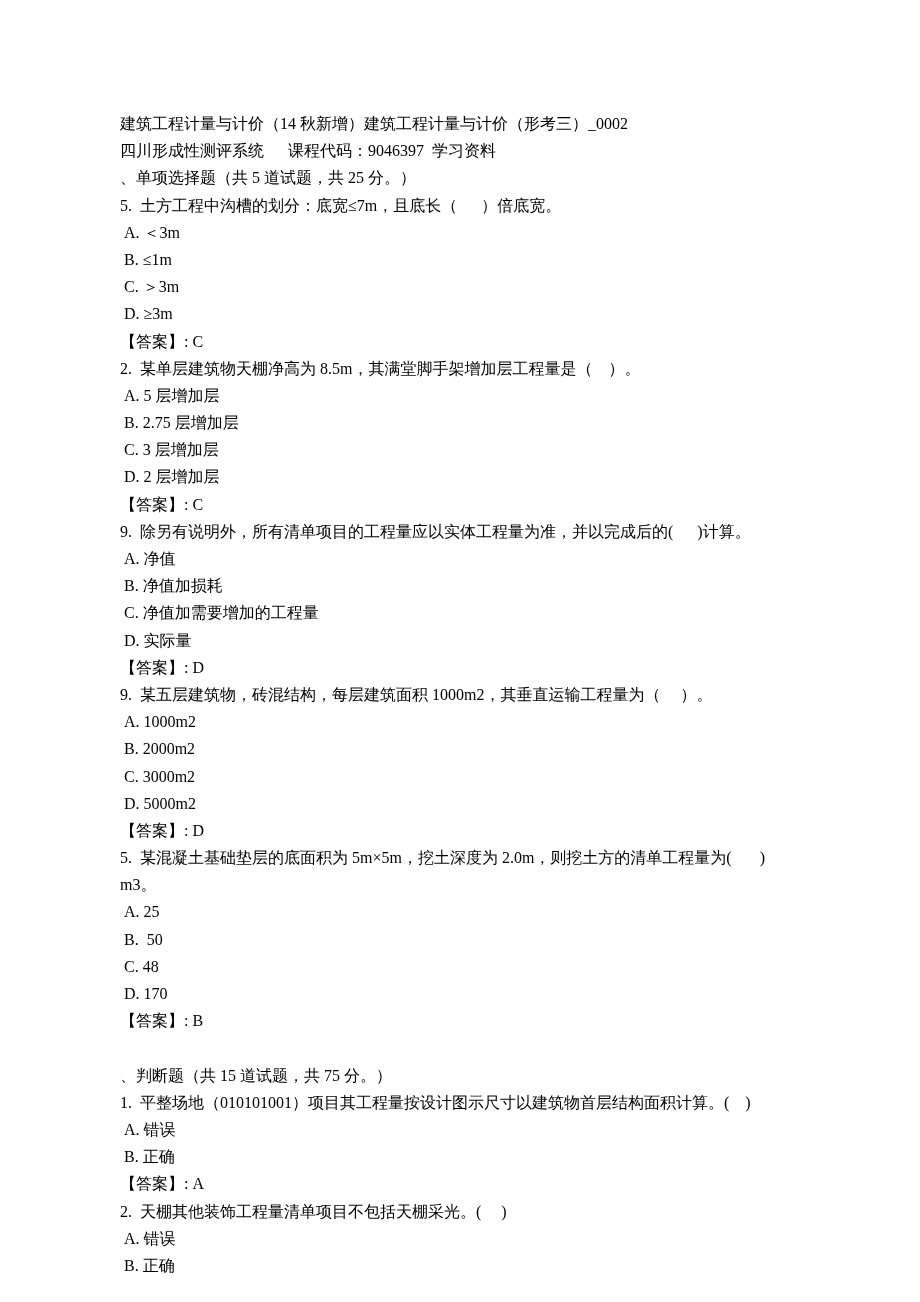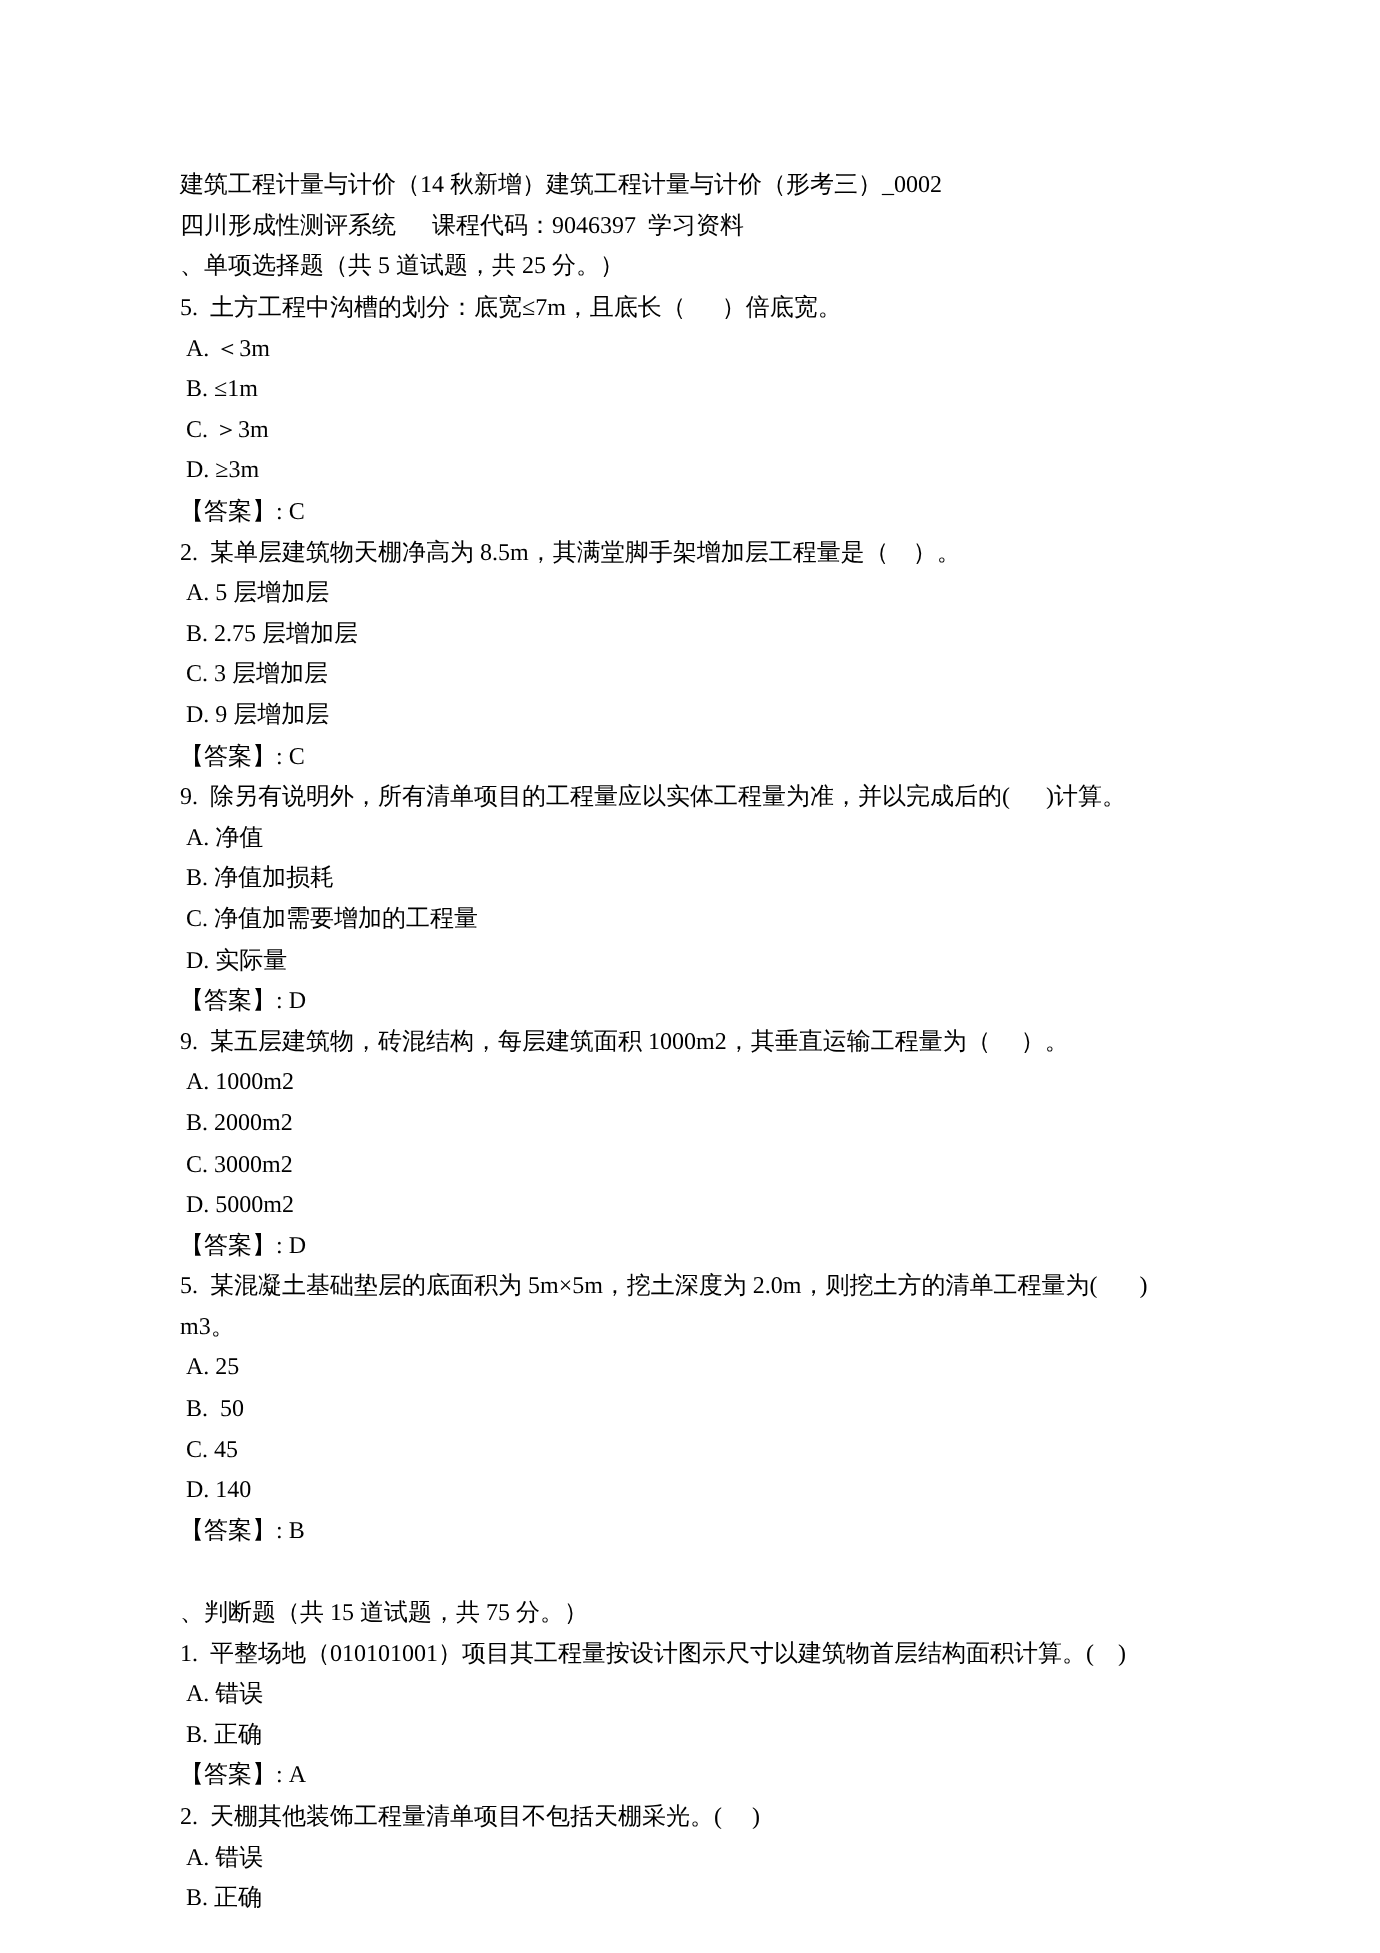--- a/index.html
+++ b/index.html
@@ -32,42 +32,42 @@
 <div class="line"> A. ＜3m</div>
 <div class="line"> B. ≤1m</div>
 <div class="line"> C. ＞3m</div>
 <div class="line"> D. ≥3m</div>
 <div class="line">【答案】: C</div>
 
 <div class="line">2.  某单层建筑物天棚净高为 8.5m，其满堂脚手架增加层工程量是（    ）。</div>
 <div class="line"> A. 5 层增加层</div>
 <div class="line"> B. 2.75 层增加层</div>
 <div class="line"> C. 3 层增加层</div>
-<div class="line"> D. 9 层增加层</div>
+<div class="line"> D. 2 层增加层</div>
 <div class="line">【答案】: C</div>
 
 <div class="line">9.  除另有说明外，所有清单项目的工程量应以实体工程量为准，并以完成后的(      )计算。</div>
 <div class="line"> A. 净值</div>
 <div class="line"> B. 净值加损耗</div>
 <div class="line"> C. 净值加需要增加的工程量</div>
 <div class="line"> D. 实际量</div>
 <div class="line">【答案】: D</div>
 
 <div class="line">9.  某五层建筑物，砖混结构，每层建筑面积 1000m2，其垂直运输工程量为（     ）。</div>
 <div class="line"> A. 1000m2</div>
 <div class="line"> B. 2000m2</div>
 <div class="line"> C. 3000m2</div>
 <div class="line"> D. 5000m2</div>
 <div class="line">【答案】: D</div>
 
 <div class="line">5.  某混凝土基础垫层的底面积为 5m×5m，挖土深度为 2.0m，则挖土方的清单工程量为(       ) m3。</div>
 <div class="line"> A. 25</div>
 <div class="line"> B.  50</div>
-<div class="line"> C. 45</div>
-<div class="line"> D. 140</div>
+<div class="line"> C. 48</div>
+<div class="line"> D. 170</div>
 <div class="line">【答案】: B</div>
 
 <div class="spacer"></div>
 
 <div class="line">、判断题（共 15 道试题，共 75 分。）</div>
 
 <div class="line">1.  平整场地（010101001）项目其工程量按设计图示尺寸以建筑物首层结构面积计算。(    )</div>
 <div class="line"> A. 错误</div>
 <div class="line"> B. 正确</div>
 <div class="line">【答案】: A</div>

